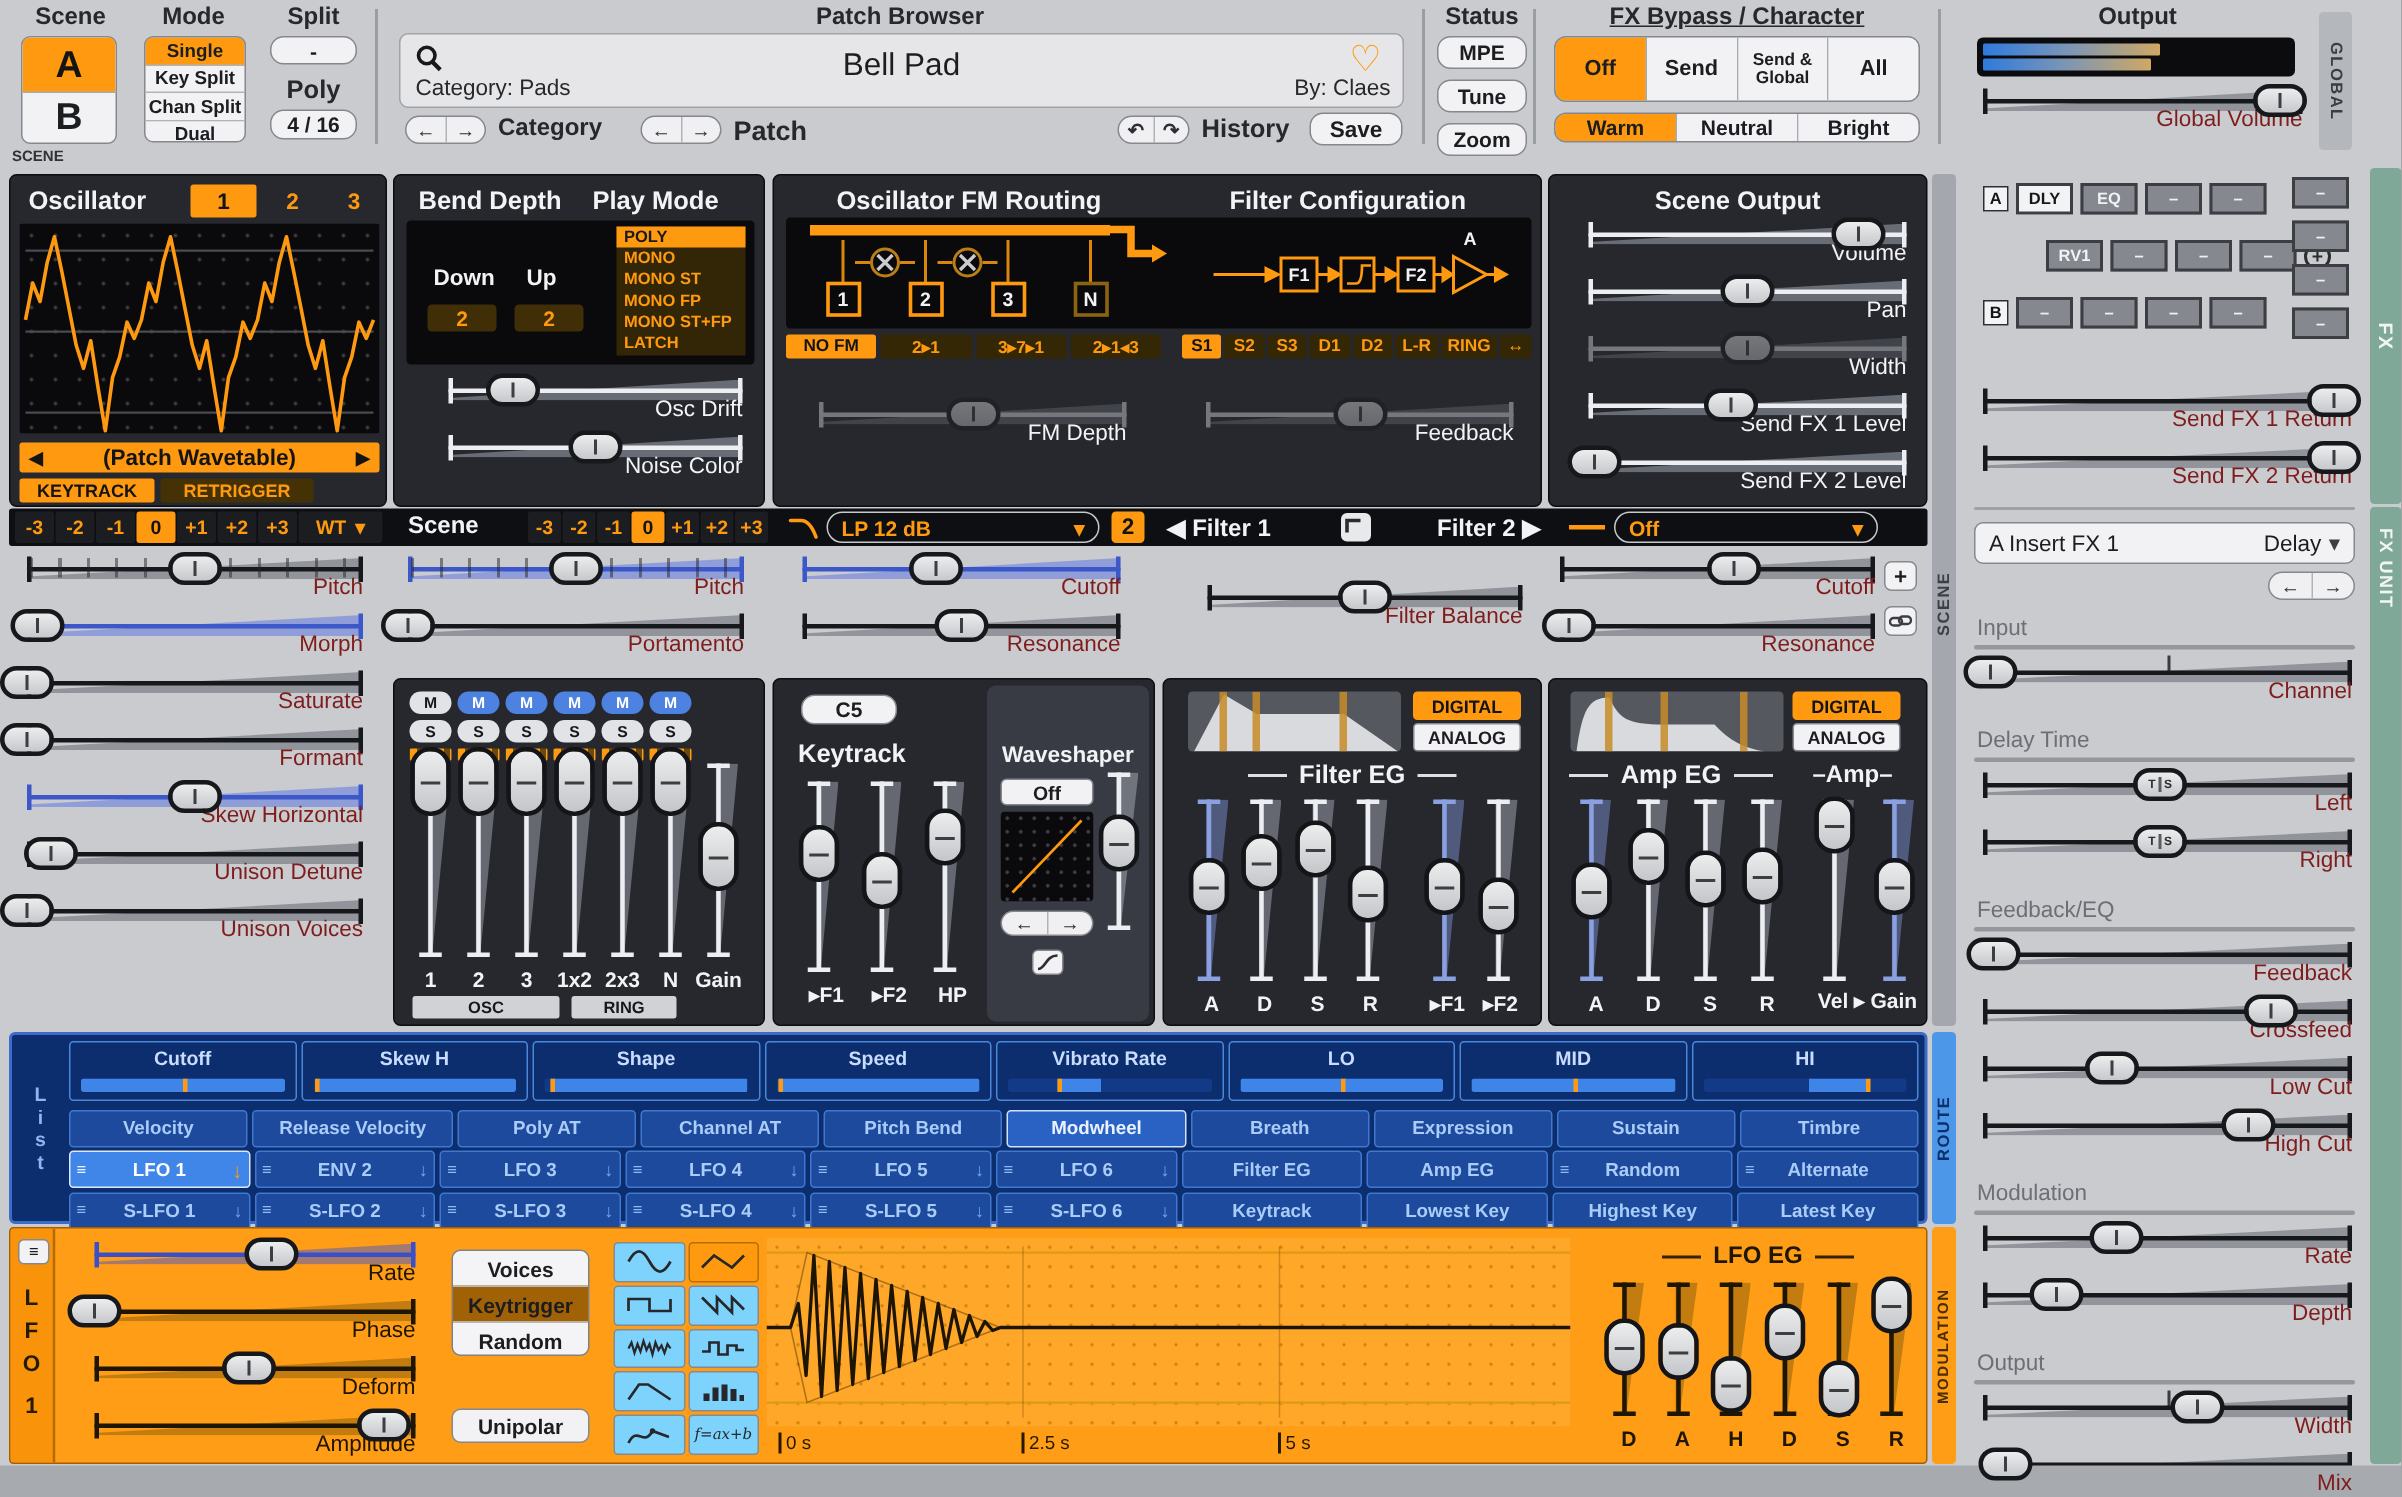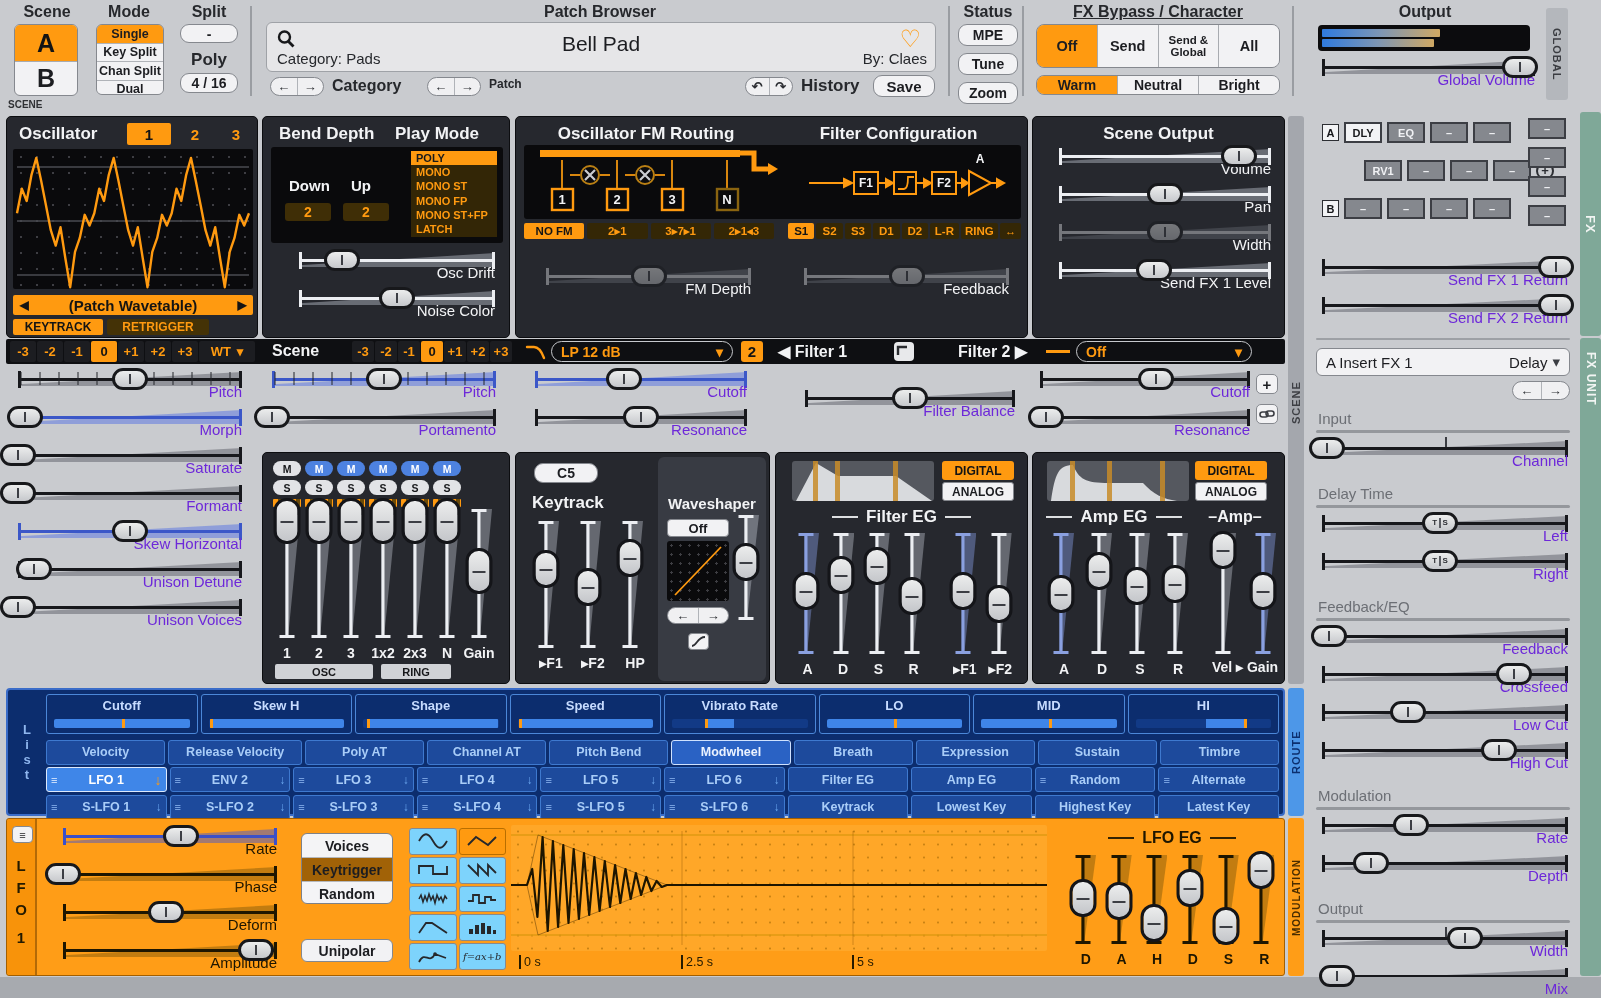--- a/index.html
+++ b/index.html
@@ -18,21 +18,21 @@
   .trk::before,.trk::after{content:"";position:absolute;top:-7px;width:3px;height:17px;background:inherit;}
   .trk::before{left:0;}.trk::after{right:0;}
   .ctk{position:absolute;left:50%;top:0;width:2px;height:11px;background:#3a3c42;}
   .hnd{position:absolute;top:10.5px;transform:translate(-50%,-50%);width:36px;height:22px;background:linear-gradient(#eceded,#c6c8cc);border:3px solid #17181b;border-radius:11px;box-sizing:border-box;z-index:2;display:flex;align-items:center;justify-content:center;gap:2px;}
   .hs:not(.tsh) .hnd::after{content:"";width:2px;height:10px;background:#3c3e44;}
   .tst{font-size:8px;font-weight:bold;color:#2c2e33;}
   .tsd{width:1.5px;height:10px;background:#5a5c62;}
   .hlbl{position:absolute;right:0;top:15px;font-size:15px;white-space:nowrap;z-index:1;}
   .ticks .hsb::after{content:"";position:absolute;left:2px;right:2px;top:4px;height:13px;background:repeating-linear-gradient(90deg,rgba(35,37,42,.5) 0 2px,transparent 2px 19px);}
   .dis .hsb{opacity:.4;}
-  .thL .trk{background:#17181c;}.thL .hlbl{color:#6d28d9;}.thL .wedge{background:rgba(80,83,90,.45);}
+  .thL .trk{background:#17181c;}.thL .hlbl{color:#7f1d1d;}.thL .wedge{background:rgba(80,83,90,.45);}
   .thL .mod .trk{background:#3b57c8;}.thL .mod .wedge{background:rgba(95,122,226,.55);}
   .thD .trk{background:#eceef2;}.thD .hlbl{color:#f2f3f5;}.thD .wedge{background:rgba(205,210,222,.4);}
   .thO .trk{background:#1e1600;}.thO .hlbl{color:#1e1600;}.thO .wedge{background:rgba(110,78,6,.42);}
   .thO .mod .trk{background:#3b50c8;}.thO .mod .wedge{background:rgba(72,88,205,.5);}
   
   .vstack{display:flex;}
   .vs{display:flex;flex-direction:column;align-items:center;}
   .vsb{position:relative;width:28px;flex:1;align-self:stretch;}
   .vtrk{position:absolute;top:2px;bottom:2px;left:50%;width:3px;transform:translateX(-50%);}
   .vtrk::before,.vtrk::after{content:"";position:absolute;left:-6px;width:15px;height:3px;background:inherit;}
@@ -157,21 +157,21 @@
   </div>
   <div class="a pill" style="left:270px;top:77px;width:54px;height:19px;">
     <div>←</div>
       <div>→</div>
   </div>
   <div class="a" style="left:332px;top:77px;font-size:16px;font-weight:bold;color:#26282c;">Category</div>
   <div class="a pill" style="left:427px;top:77px;width:54px;height:19px;">
     <div>←</div>
       <div>→</div>
   </div>
-  <div class="a" style="left:489px;top:77px;font-size:12px;font-weight:bold;color:#26282c;">Patch</div>
+  <div class="a" style="left:489px;top:77px;font-size:18px;font-weight:bold;color:#26282c;">Patch</div>
   <div class="a pill" style="left:745px;top:77px;width:48px;height:19px;">
     <div>↶</div>
       <div>↷</div>
   </div>
   <div class="a" style="left:801px;top:76px;font-size:17px;font-weight:bold;color:#26282c;">History</div>
   <div class="a btn" style="left:873px;top:75px;width:62px;height:22px;font-size:15px;">Save</div>
 
   <div class="a vline" style="left:948px;top:6px;height:90px;"></div>
   <div class="a ttl" style="left:952px;top:3px;width:72px;">Status</div>
   <div class="a" style="left:958px;top:24px;width:60px;">
@@ -569,20 +569,28 @@
           <div class="hlbl">Width</div>
         </div>
         <div class="hs">
           <div class="hsb">
             <div class="wedge"></div>
             <div class="trk"></div>
             <div class="hnd" style="left:45%"></div>
           </div>
           <div class="hlbl">Send FX 1 Level</div>
         </div>
+        <div class="hs">
+          <div class="hsb">
+            <div class="wedge"></div>
+            <div class="trk"></div>
+            <div class="hnd" style="left:2%"></div>
+          </div>
+          <div class="hlbl">Send FX 2 Level</div>
+        </div>
       </div>
   </div>
 
   <div class="a panel" style="left:262px;top:452px;width:248px;height:232px;">
     <div class="a vstack thD" id="mixer-cols" style="left:10px;top:8px;width:228px;height:200px;gap:4px;">
         <div class="mxcol">
           <div class="mbtn">M</div>
           <div class="sbtn">S</div>
           <div class="meter"></div>
           <div class="vs" style="flex: 1 1 0%; margin-top: 6px;">

